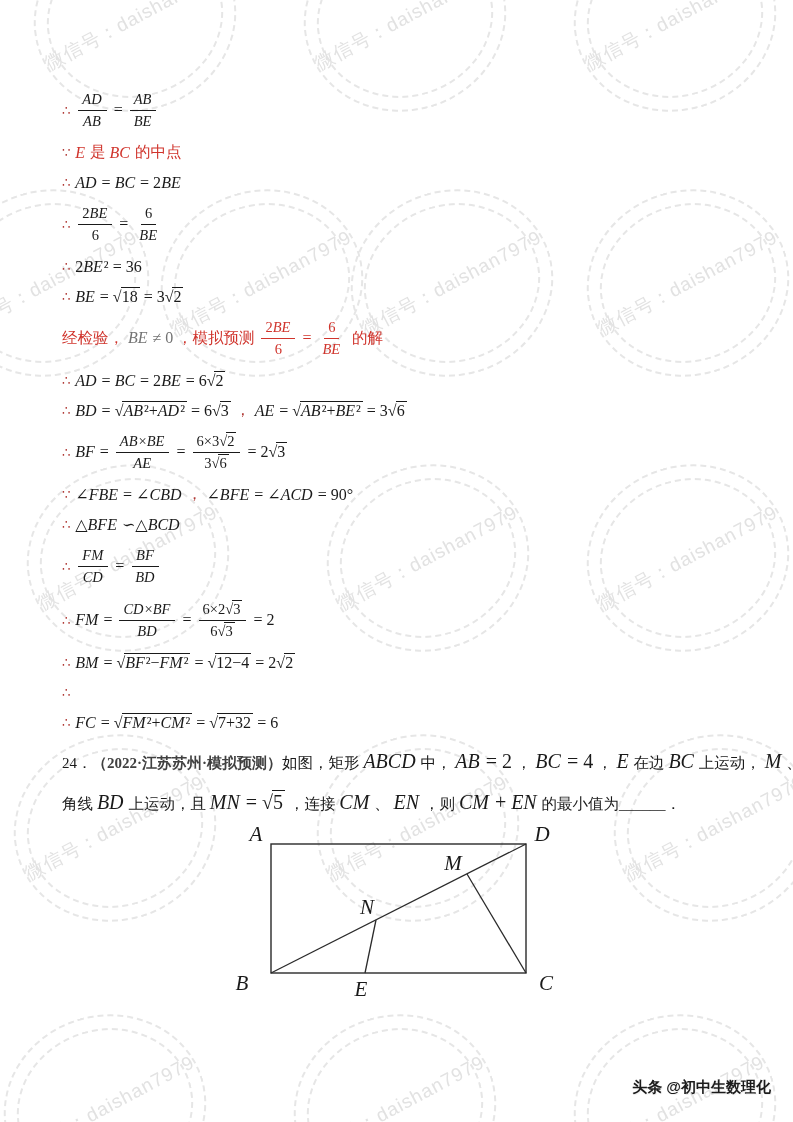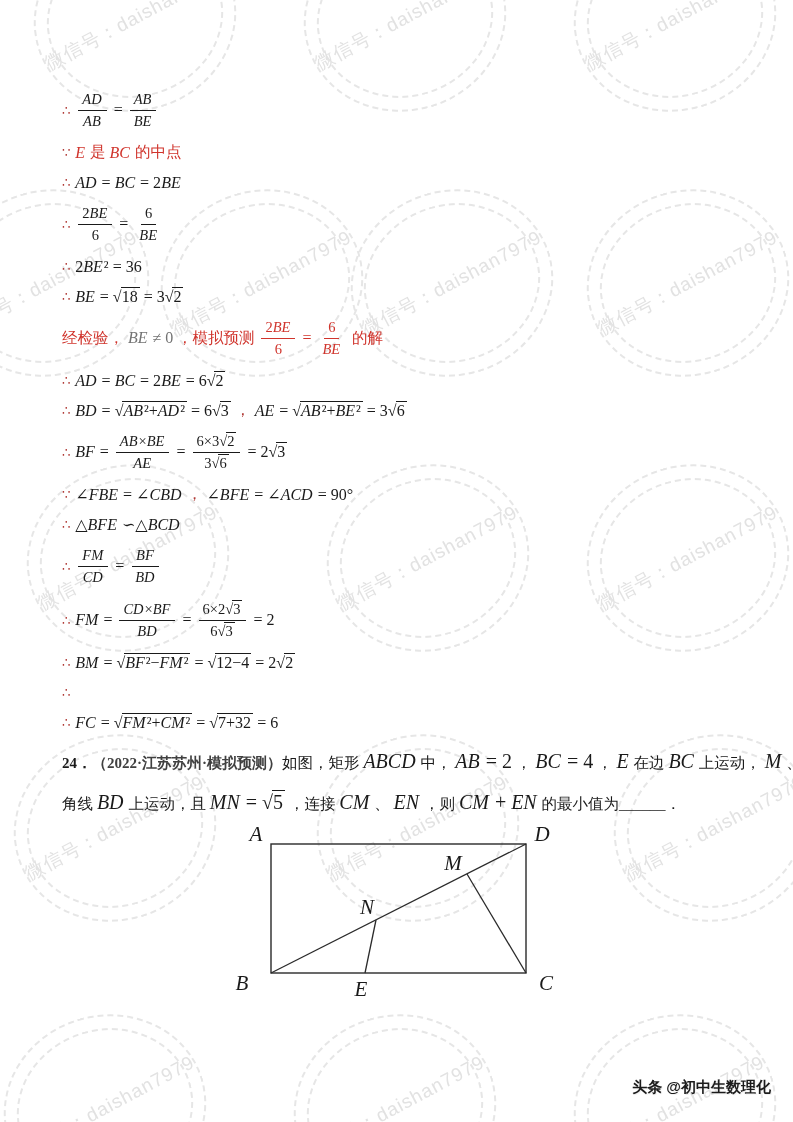--- a/index.html
+++ b/index.html
@@ -30,21 +30,21 @@
   .ink{color:#737373;}
   .maroon{color:#b03a36;}
   .cn{font-size:15.5px;}
   .math i{font-style:italic;padding-right:1px;}
   .frac{display:inline-flex;flex-direction:column;align-items:center;vertical-align:middle;margin:0 3px;font-size:14.5px;line-height:1.25;}
   .frac .num{padding:0 4px 1px;border-bottom:1.2px solid currentColor;}
   .frac .den{padding:1px 4px 0;}
   .sqrt{white-space:nowrap;}
   .sqrt .rad{font-style:normal;letter-spacing:0;}
   .sqrt .bar{border-top:1.2px solid currentColor;padding:0 2px 0 1px;margin-left:-1px;}
-  .bold-ink{font-weight:bold;}
+  .bold-ink{font-weight:normal;}
   .hd{font-weight:bold;color:#404040;}
   .p-line{white-space:nowrap;line-height:39px;font-size:15px;}
   .p-line .math{font-size:20px;}
   
   .figure-wrap{position:relative;margin-left:168px;margin-top:2px;width:340px;height:195px;}
   
   .footer{
     position:absolute;right:22px;top:1078px;z-index:1;
     font-family:"Liberation Sans","DejaVu Sans",sans-serif;
     font-weight:bold;font-size:15px;color:#1c1c1c;

